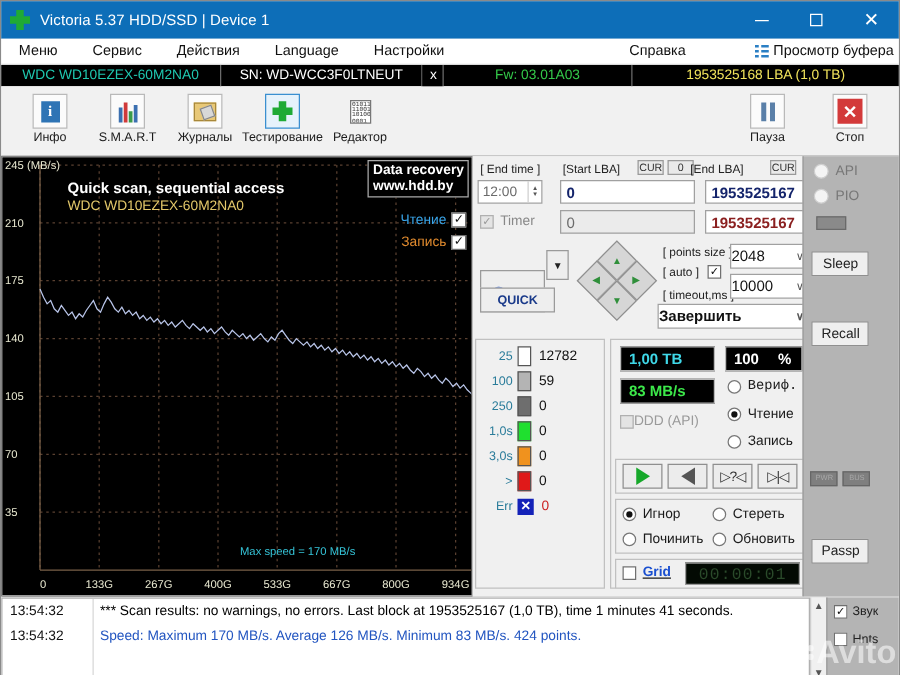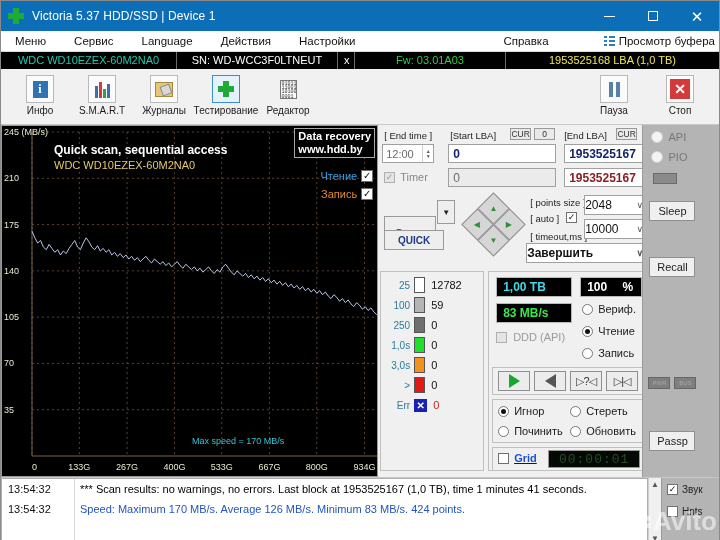--- a/index.html
+++ b/index.html
@@ -353,22 +353,22 @@
         </div>
       <div class="win-btn close">
           <span class="glyph-close">✕</span>
         </div>
     </div>
   </div>
 
   <div class="menubar">
     <div class="menu-item">Меню</div>
     <div class="menu-item">Сервис</div>
+    <div class="menu-item">Действия</div>
     <div class="menu-item">Language</div>
-    <div class="menu-item">Действия</div>
     <div class="menu-item">Настройки</div>
     <div class="menu-item" style="margin-left:120px">Справка</div>
     <div class="menu-right">
       <span class="buf-icon">
           <i></i>
           <i></i>
           <i></i>
           <b></b>
           <b></b>
           <b></b>
@@ -502,21 +502,21 @@
         <span class="cb">✓</span>
       </div>
     </div>
 
     <div class="ctrl">
 
       <div class="lab" style="left:6px; top:5px;">[ End time ]</div>
       <div class="lab" style="left:72px; top:5px;">[Start LBA]</div>
       <div class="minibtn" style="left:132px; top:3px; width:21px; height:12px;">CUR</div>
       <div class="minibtn" style="left:156px; top:3px; width:21px; height:12px;">0</div>
-      <div class="lab" style="left:186px; top:5px;">[End LBA]</div>
+      <div class="lab" style="left:174px; top:5px;">[End LBA]</div>
       <div class="minibtn" style="left:238px; top:3px; width:21px; height:12px;">CUR</div>
 
       <div class="spin" style="left:4px; top:19px; width:52px; height:19px;">
         <span>12:00</span>
         <span class="arrows">
             <span>▲</span>
             <span>▼</span>
           </span>
       </div>
 
@@ -607,26 +607,26 @@
 
       <div class="grp" style="left:110px; top:146px; width:160px; height:200px;"></div>
 
       <div class="lcd cyan" style="left:118px; top:152px; width:76px; height:20px;">1,00 TB</div>
       <div class="lcd white" style="left:202px; top:152px; width:62px; height:20px;">
         <span>100</span>
         <span class="pct">%</span>
       </div>
       <div class="lcd green" style="left:118px; top:178px; width:76px; height:20px;">83 MB/s</div>
 
-      <div style="position:absolute;left:118px;top:206px;display:flex;align-items:center;gap:6px;">
+      <div style="position:absolute;left:118px;top:206px;display:flex;align-items:center;">
         <span class="cbox dim"></span>
         <span style="color:#9a9a9a;font-size:11px">DDD (API)</span>
       </div>
 
-      <div class="rrow" style="left:204px; top:178px;">
+      <div class="rrow" style="left:204px; top:178px;font-family:Liberation Mono, monospace;">
         <span class="radio"></span>
         <span>Вериф.</span>
       </div>
       <div class="rrow" style="left:204px; top:200px;">
         <span class="radio on"></span>
         <span>Чтение</span>
       </div>
       <div class="rrow" style="left:204px; top:222px;">
         <span class="radio"></span>
         <span>Запись</span>

